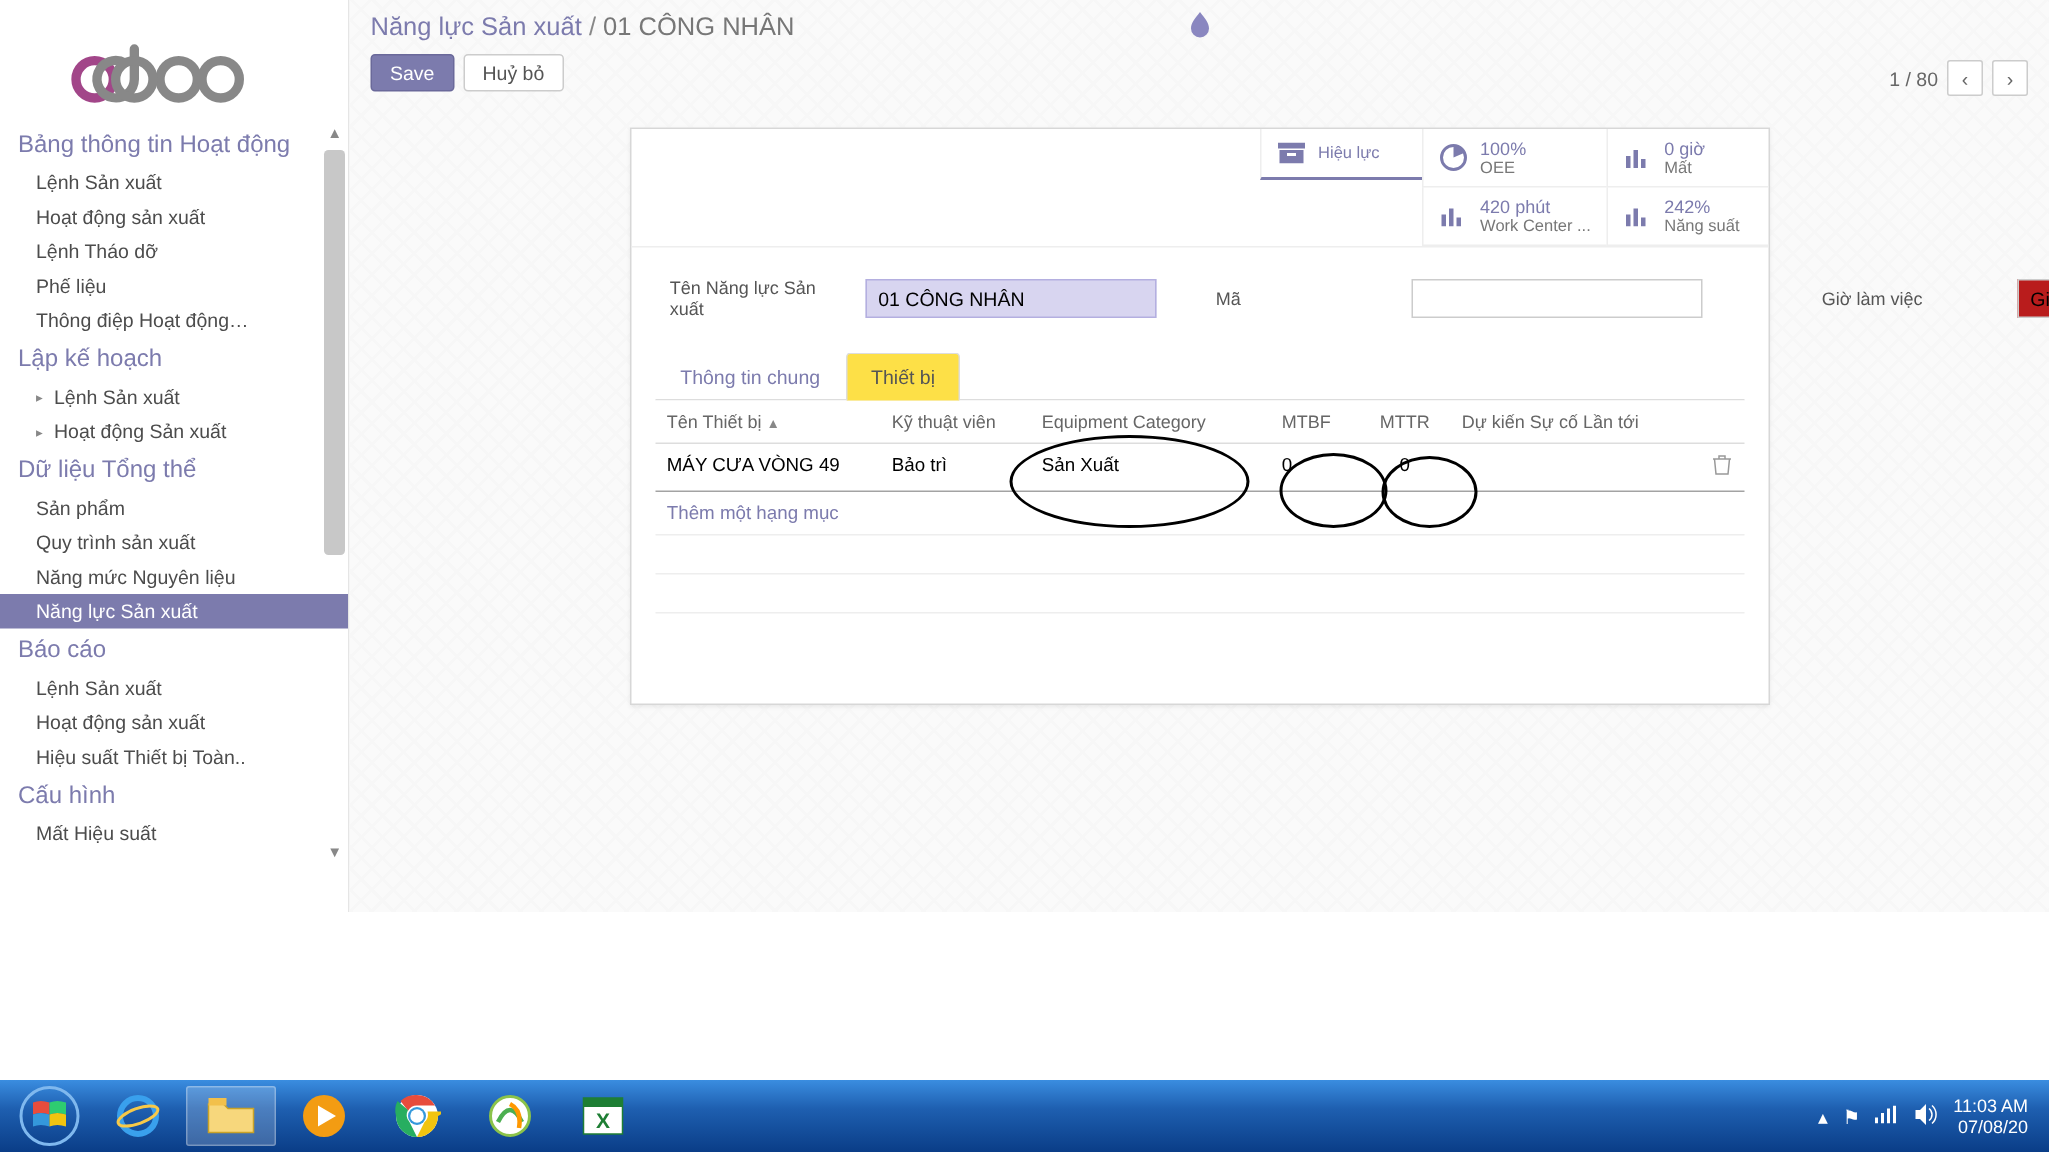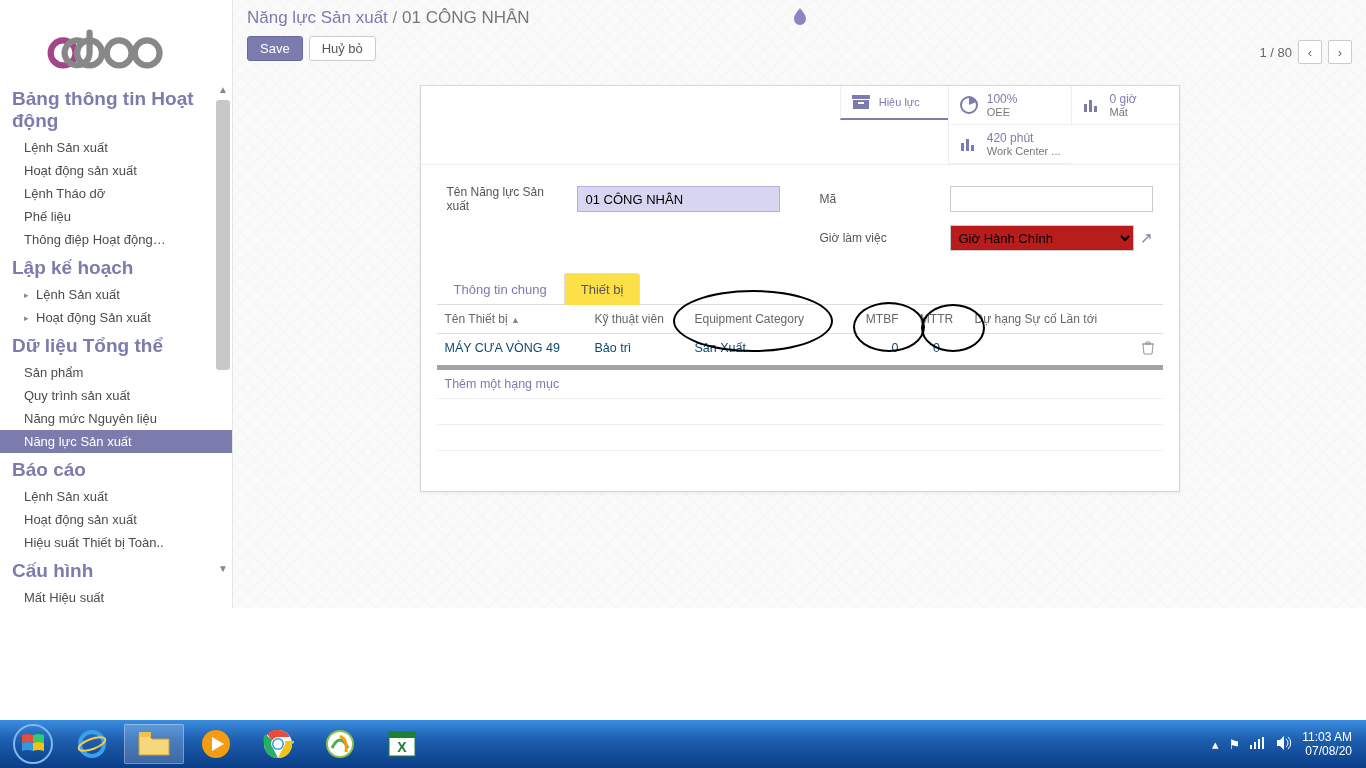--- a/index.html
+++ b/index.html
@@ -1,21 +1,21 @@
 <!DOCTYPE html>
 <html><head>
 <meta charset="utf-8">
 <style>
 *{box-sizing:border-box;margin:0;padding:0;font-family:"Helvetica Neue",Arial,sans-serif}
 body{background:#fff;font-size:13px;color:#4c4c4c;overflow:hidden}
 .app{display:flex;height:608px;width:1366px;position:relative;background:#f5f5f5}
 .sidebar{width:232px;background:#fff;overflow-y:auto;position:relative;padding-top:8px}
 .logo{display:flex;justify-content:center;padding:20px 0 12px}
 .logo-svg{width:140px;height:42px}
-.section-title{color:#7c7bad;font-weight:700;padding:6px 12px 4px;font-size:19px;cursor:pointer}
+.section-title{color:#7c7bad;font-weight:400;padding:6px 12px 4px;font-size:16px;cursor:pointer}
 .menu-item{padding:4px 12px 4px 24px;color:#4c4c4c;font-size:13px;cursor:pointer;display:flex;align-items:center;gap:4px}
 .menu-item.sel{background:#7c7bad;color:#fff}
 .menu-item .caret{font-size:9px;color:#888;width:8px;display:inline-block}
 .powered{padding:6px 12px;font-size:12px;color:#666}
 .powered .lnk{color:#7c7bad}
 .scroll-hint{position:absolute;right:2px;top:100px;width:14px;height:270px;background:#c8c8c8;border-radius:3px}
 .scroll-arrow{position:absolute;right:4px;top:84px;font-size:10px;color:#888}
 .scroll-arrow2{position:absolute;right:4px;bottom:34px;font-size:10px;color:#888}
 .main{flex:1;position:relative;background:#fcfcfc;border-left:1px solid #e5e5e5}
 .pattern{position:absolute;inset:0;background:
@@ -24,45 +24,45 @@
 .topbar{position:relative;padding:8px 14px;background:transparent}
 .crumbs{color:#7c7bad;font-size:17px;margin-bottom:8px}
 .crumbs .sep{color:#888}
 .crumbs .cur{color:#777}
 .btns{display:flex;gap:6px;align-items:center}
 .btn{border:1px solid #ccc;background:#fff;color:#555;padding:4px 12px;border-radius:3px;cursor:pointer;font-size:13px}
 .btn.primary{background:#7c7bad;border-color:#6a699a;color:#fff}
 .pager{position:absolute;right:14px;top:40px;display:flex;align-items:center;gap:6px;color:#666;font-size:13px}
 .pager .nav{border:1px solid #ccc;background:#fff;width:24px;height:24px;display:flex;align-items:center;justify-content:center;cursor:pointer;border-radius:2px}
 .diamond{position:absolute;left:50%;top:6px;width:20px;height:20px;transform:translateX(-50%)}
-.sheet{position:relative;margin:16px auto 0;width:760px;background:#fff;border:1px solid #d7d7d7;box-shadow:0 1px 3px rgba(0,0,0,.07);padding-bottom:40px}
+.sheet{position:relative;margin:16px auto 0;width:760px;background:#fff;border:1px solid #d7d7d7;box-shadow:0 1px 3px rgba(0,0,0,.07);padding-bottom:60px}
 .stat-row{display:flex;justify-content:flex-end;border-bottom:1px solid #eee}
 .stat-col{display:flex;flex-direction:column}
 .stat{display:flex;align-items:center;gap:8px;padding:6px 10px;border-left:1px solid #eee;border-bottom:1px solid #eee;min-width:108px;cursor:pointer}
 .stat.active{border-bottom:2px solid #7c7bad}
 .stat .ic{width:20px;height:20px;display:flex;align-items:center;justify-content:center;color:#7c7bad}
 .stat .v{color:#7c7bad;font-size:12px;font-weight:400}
 .stat .l{color:#777;font-size:11px}
-.form-grid{display:grid;grid-template-columns:1fr 1fr;gap:12px 40px;padding:20px 26px 10px}
+.form-grid{display:grid;grid-template-columns:1fr 1fr 1fr 1fr;gap:12px 40px;padding:20px 26px 10px}
 .frow{display:flex;align-items:center;gap:10px}
 .flabel{width:120px;color:#555;font-size:12px}
 .finput{flex:1;border:1px solid #ccc;padding:4px 8px;height:26px;font-size:13px}
 .finput.hl{background:#d8d5f0;border-color:#b4afe0}
 .fsel{flex:1;display:flex;gap:6px;align-items:center}
 .fsel select{flex:1;border:1px solid #ccc;height:26px;padding:2px 4px;font-size:13px;background:#b91c1c}
 .ext{color:#7c7bad;cursor:pointer;font-size:15px}
 .tabs{display:flex;border-bottom:1px solid #ddd;margin:12px 16px 0}
 .tab{padding:8px 16px;color:#7c7bad;cursor:pointer;font-size:13px;border:1px solid transparent;border-bottom:none;margin-bottom:-1px}
 .tab.active{color:#555;border-color:#ddd;background:#fde047;border-radius:3px 3px 0 0}
 .tbl{margin:0 16px;background:#fff}
 .thead{display:flex;border-bottom:1px solid #ddd;color:#666;font-size:12px;font-weight:500}
 .th,.td{padding:7px 8px}
-.c1{width:150px}.c2{width:100px}.c3{width:160px}.c4{width:60px;text-align:right}.c5{width:60px;text-align:center}.c6{flex:1}.c7{width:30px;text-align:center}
+.c1{width:150px}.c2{width:100px}.c3{width:160px}.c4{width:60px;text-align:left}.c5{width:60px;text-align:center}.c6{flex:1}.c7{width:30px;text-align:center}
 .sort{font-size:9px;color:#888}
-.trow{display:flex;border-bottom:5px solid #a3a3a3;font-size:12.5px;color:#0c4a6e}
+.trow{display:flex;border-bottom:1px solid #a3a3a3;font-size:12.5px;color:#000000}
 .addrow{padding:7px 8px;color:#7c7bad;cursor:pointer;font-size:12.5px;border-bottom:1px solid #eee}
 .trash{color:#aaa;cursor:pointer}
 .hollow{border-bottom:1px solid #eee;height:26px;margin:0 16px}
 .annot{position:absolute;pointer-events:none;border:2px solid #000;border-radius:50%}
 .taskbar{position:fixed;left:0;right:0;bottom:0;height:48px;background:linear-gradient(to bottom,#3a8de0 0%,#1e5fb0 40%,#0a3d87 100%);display:flex;align-items:center;padding:0 6px;gap:2px}
 .tb-start{width:54px;height:40px;display:flex;align-items:center;justify-content:center;cursor:pointer;border-radius:4px}
 .tb-item{width:60px;height:40px;display:flex;align-items:center;justify-content:center;cursor:pointer;border-radius:2px}
 .tb-active{background:rgba(255,255,255,.2);box-shadow:inset 0 0 0 1px rgba(255,255,255,.3)}
 .tray{margin-left:auto;display:flex;align-items:center;gap:10px;color:#fff;padding-right:8px}
 .tray .clock{text-align:right;font-size:12px;line-height:14px}
@@ -187,20 +187,33 @@
                   <rect x="1" y="6" width="3" height="8" fill="#7c7bad"></rect>
                   <rect x="6" y="2" width="3" height="12" fill="#7c7bad"></rect>
                   <rect x="11" y="8" width="3" height="6" fill="#7c7bad"></rect>
                 </svg>
               </span>
       <div>
                 <div class="v">0 giờ</div>
                 <div class="l">Mất</div>
               </div>
      </div>
+     <div class="stat">
+      <span class="ic">
+                <svg width="18" height="14" viewBox="0 0 18 14">
+                  <rect x="1" y="6" width="3" height="8" fill="#7c7bad"></rect>
+                  <rect x="6" y="2" width="3" height="12" fill="#7c7bad"></rect>
+                  <rect x="11" y="8" width="3" height="6" fill="#7c7bad"></rect>
+                </svg>
+              </span>
+      <div>
+                <div class="v">242%</div>
+                <div class="l">Năng suất</div>
+              </div>
+     </div>
     </div>
    </div>
 
    <div class="form-grid">
     <div class="frow">
      <div class="flabel">Tên Năng lực Sản xuất</div>
      <input class="finput hl" value="01 CÔNG NHÂN" style="">
     </div>
     <div class="frow">
      <div class="flabel">Mã</div>
@@ -221,21 +234,21 @@
     <div class="tab active">Thiết bị</div>
    </div>
 
    <div class="tbl">
     <div class="thead">
      <div class="th c1"><span>Tên Thiết bị</span> <span class="sort">▲</span></div>
      <div class="th c2">Kỹ thuật viên</div>
      <div class="th c3">Equipment Category</div>
      <div class="th c4">MTBF</div>
      <div class="th c5">MTTR</div>
-     <div class="th c6">Dự hạng Sự cố Lần tới</div>
+     <div class="th c6">Dự kiến Sự cố Lần tới</div>
      <div class="th c7"></div>
     </div>
     <div class="trow">
      <div class="td c1">MÁY CƯA VÒNG 49</div>
      <div class="td c2">Bảo trì</div>
      <div class="td c3">Sản Xuất</div>
      <div class="td c4">0</div>
      <div class="td c5">0</div>
      <div class="td c6"></div>
      <div class="td c7 trash"><svg width="12" height="14" viewBox="0 0 12 14">

